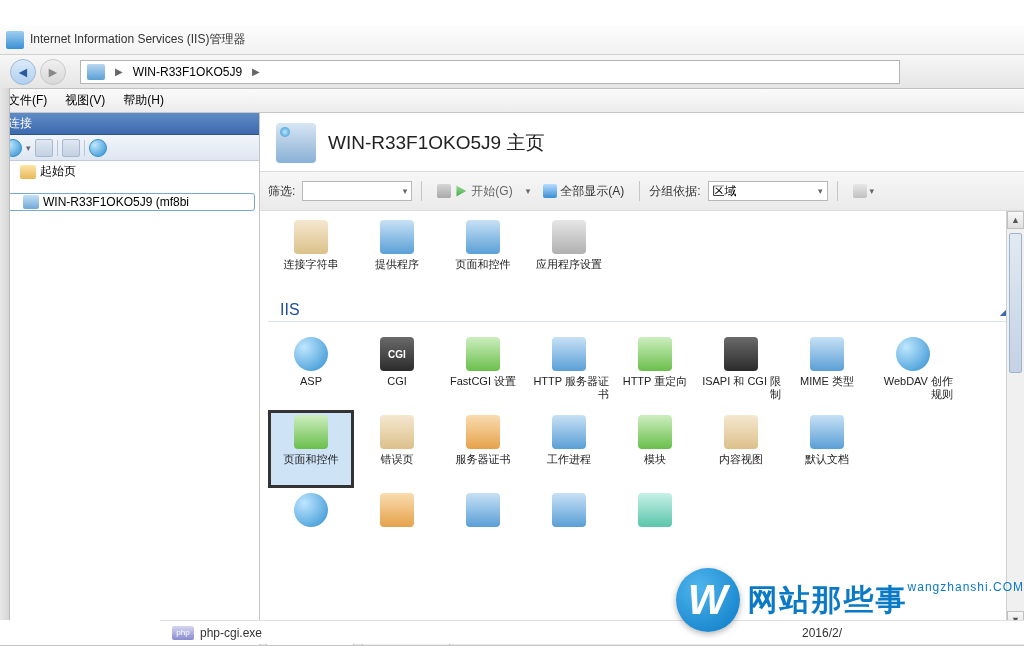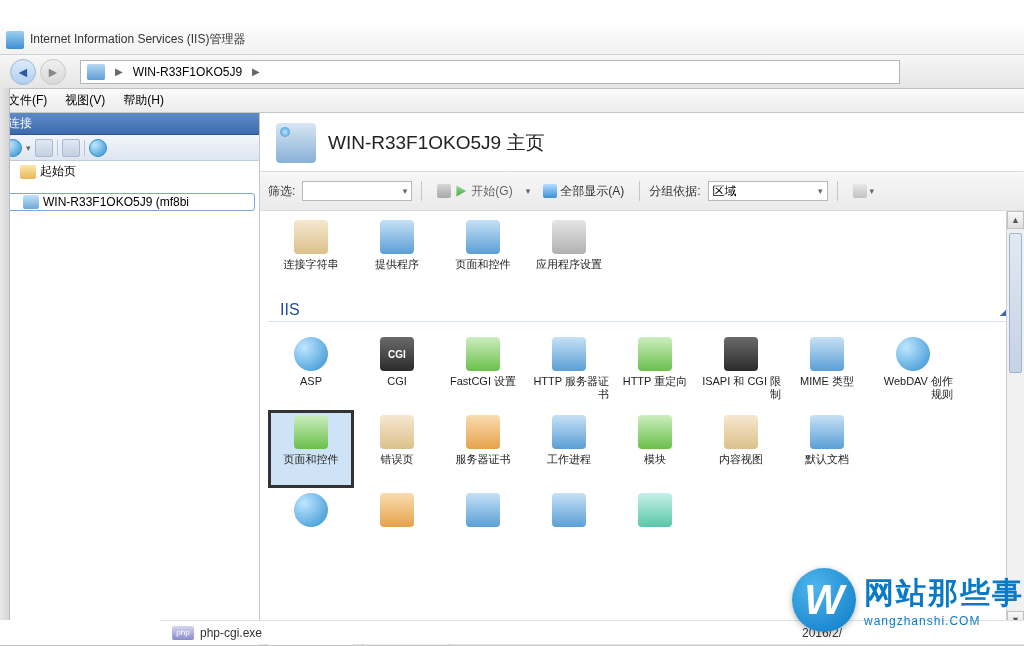--- a/index.html
+++ b/index.html
@@ -92,21 +92,21 @@
   .statusbar { height:26px; border-top:1px solid #c6c6c6; background:linear-gradient(#f3f3f3,#e0e0e0); display:flex; align-items:center; padding:0 10px; font-size:12px; color:#333; }
 
   
   .vscroll { position:absolute; right:0; top:0; bottom:0; width:18px; background:#f0f0f0; border-left:1px solid #d0d0d0; }
   .vscroll .arrow { height:18px; background:linear-gradient(#f8f8f8,#dedede); border:1px solid #c0c0c0; display:flex; align-items:center; justify-content:center; font-size:9px; color:#555;}
   .vscroll .thumb { position:absolute; left:2px; right:2px; top:22px; height:140px; background:linear-gradient(#e2e9f2,#c4d2e4); border:1px solid #9db4d0; border-radius:2px; }
 
   
   .watermark { position:absolute; right:0; bottom:14px; display:flex; align-items:center; gap:8px; pointer-events:none; }
   .wm-badge { width:64px; height:64px; border-radius:50%; background:radial-gradient(circle at 35% 30%, #4fb5ec, #0a7ac6); display:flex; align-items:center; justify-content:center; color:#fff; font-size:42px; font-weight:bold; font-style:italic; box-shadow:0 2px 6px rgba(0,0,0,.3); }
-  .wm-text { display:flex; flex-direction:column; }
+  .wm-text { display:flex; flex-direction:row; }
   .wm-text .big { font-size:30px; font-weight:bold; color:#0a7ac6; letter-spacing:2px; }
   .wm-text .small { font-size:12px; color:#0a7ac6; letter-spacing:1px; }
 
   
   .bg-row { position:absolute; left:160px; right:0; bottom:2px; height:24px; display:flex; align-items:center; padding:0 12px; font-size:12px; color:#333; border-top:1px solid #e0e0e0; background:#fff; z-index:-0; }
   .bg-row .php-icon { width:22px; height:14px; background:linear-gradient(#d6d6f0,#8a8ad0); border-radius:2px; font-size:8px; color:#fff; display:flex; align-items:center; justify-content:center; margin-right:6px; }
   .bg-row .date { margin-left:auto; margin-right:170px; }
 
   
   .leftedge { position:absolute; left:0; top:88px; bottom:26px; width:10px; background:linear-gradient(90deg,#e8e8e8,#d6d6d6); border-right:1px solid #bcbcbc; z-index:5;}

